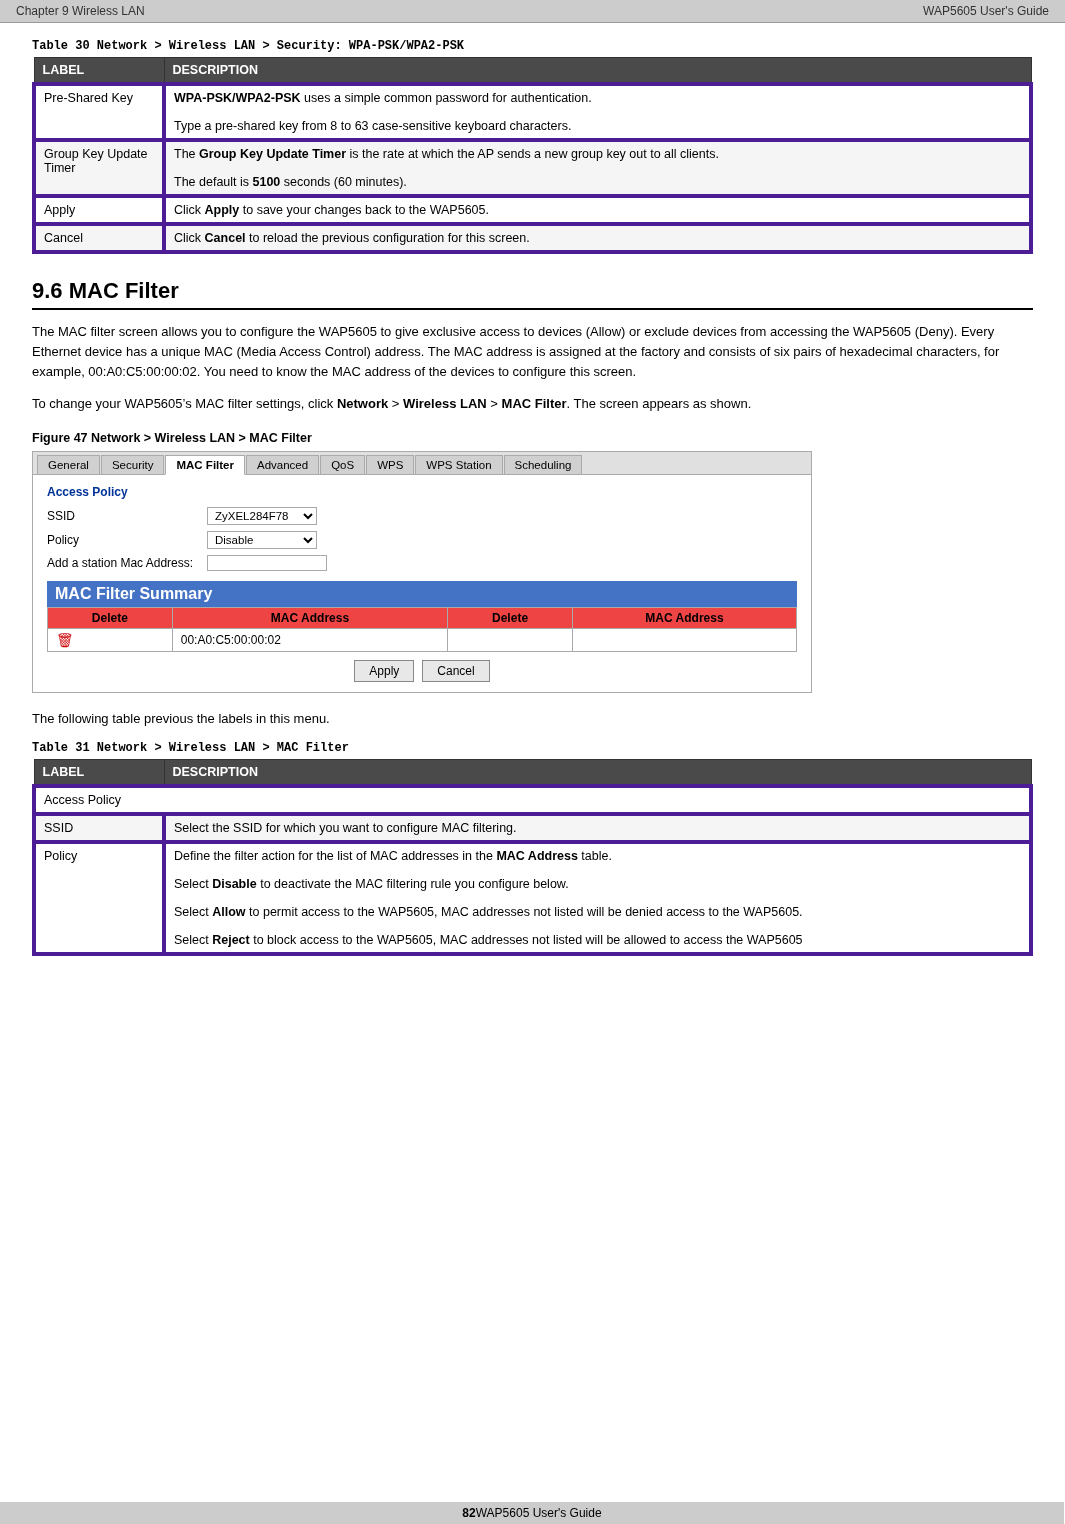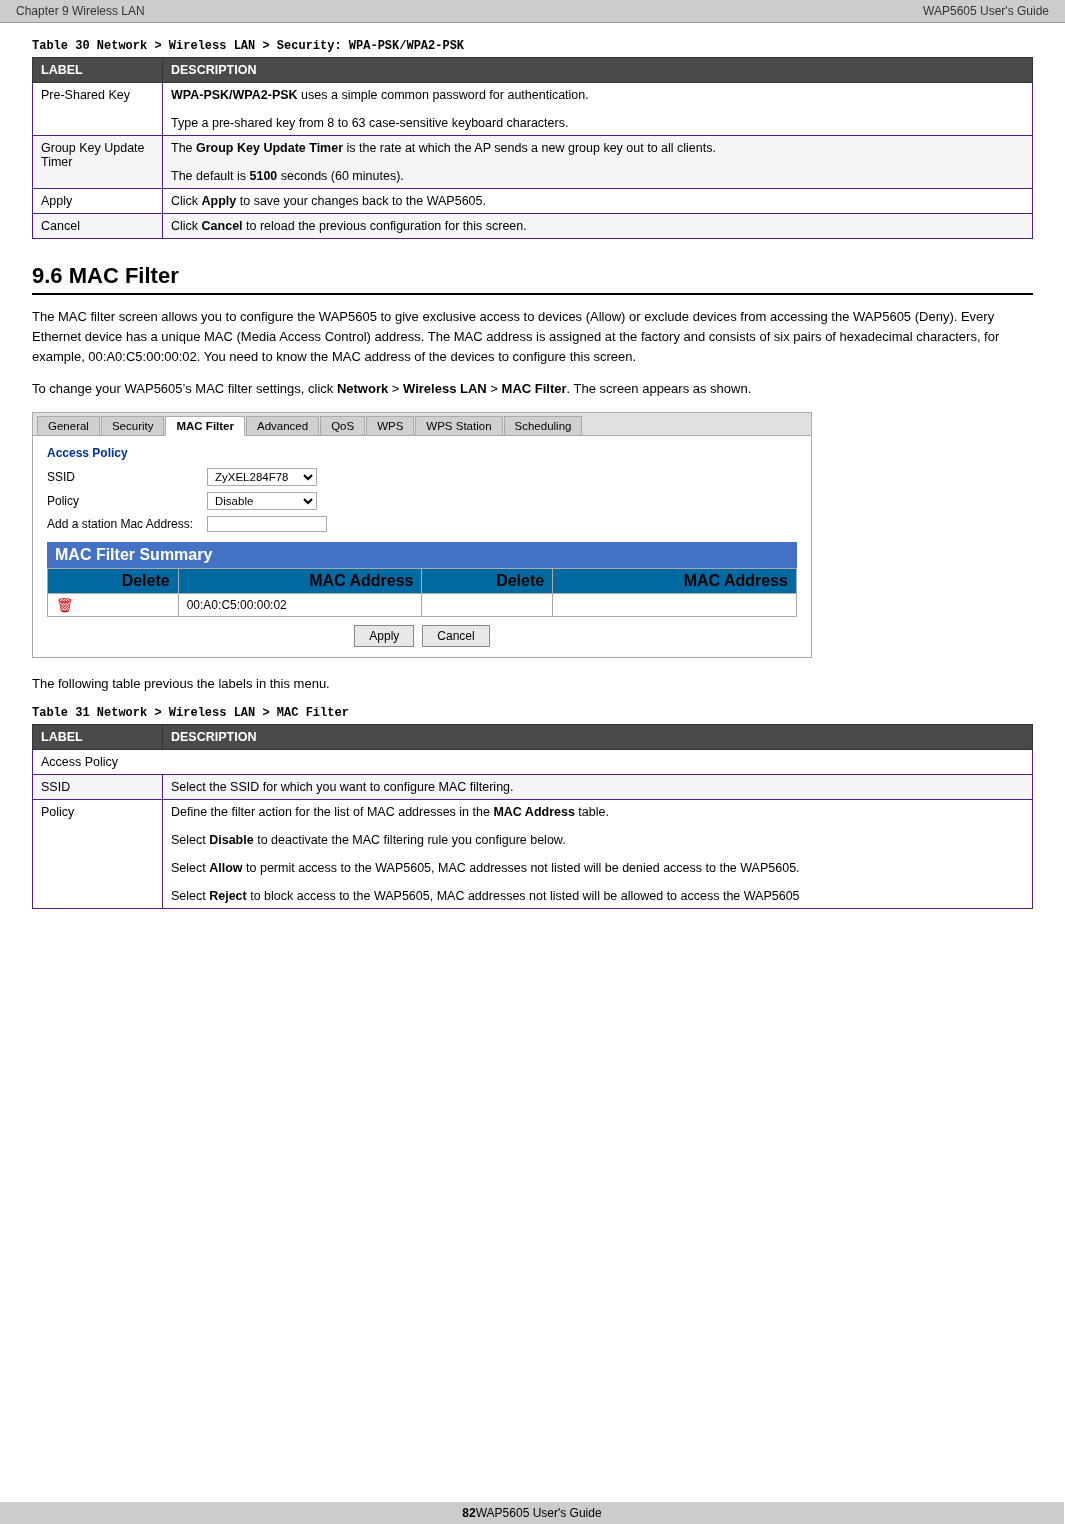--- a/index.html
+++ b/index.html
@@ -55,21 +55,21 @@
     .data-table th {
       background: #4a4a4a;
       color: #fff;
       padding: 5px 8px;
       text-align: left;
       font-size: 12.5px;
       border: 1px solid #333;
     }
     .data-table td {
       padding: 5px 8px;
-      border: 1px solid #4c1d95;
+      border: 4px solid #4c1d95;
       vertical-align: top;
     }
     .data-table tr:nth-child(odd) td {
       background: #fff;
     }
     .data-table tr:nth-child(even) td {
       background: #f5f5f5;
     }
     .data-table .label-col {
       width: 130px;
@@ -177,25 +177,25 @@
       padding: 4px 8px;
       margin: 10px 0 0 0;
     }
 
     .mac-table {
       width: 100%;
       border-collapse: collapse;
       font-size: 12px;
     }
     .mac-table th {
-      background: #0369a1;
+      background: #ef4444;
       border: 1px solid #aaa;
       padding: 3px 8px;
-      text-align: right;
-      font-size: 16px;
+      text-align: center;
+      font-size: 12px;
     }
     .mac-table td {
       border: 1px solid #aaa;
       padding: 3px 8px;
       font-size: 12px;
     }
 
     .figure-buttons {
       display: flex;
       justify-content: center;
@@ -276,20 +276,21 @@
     </table>
 
     
     <div class="section-heading">9.6  MAC Filter</div>
 
     
     <p class="section-text">The MAC filter screen allows you to configure the WAP5605 to give exclusive access to devices (Allow) or exclude devices from accessing the WAP5605 (Deny). Every Ethernet device has a unique MAC (Media Access Control) address. The MAC address is assigned at the factory and consists of six pairs of hexadecimal characters, for example, 00:A0:C5:00:00:02. You need to know the MAC address of the devices to configure this screen.</p>
     <p class="section-text">To change your WAP5605’s MAC filter settings, click <b>Network</b> &gt; <b>Wireless LAN</b> &gt; <b>MAC Filter</b>. The screen appears as shown.</p>
 
     
+    <div class="figure-label">Figure 47   Network &gt; Wireless LAN &gt; MAC Filter</div>
 
     
     <div class="figure-box">
       
       <div class="tab-bar" id="tab-bar">
       <div class="tab-item">General</div>
           <div class="tab-item">Security</div>
           <div class="tab-item active">MAC Filter</div>
           <div class="tab-item">Advanced</div>
           <div class="tab-item">QoS</div>

